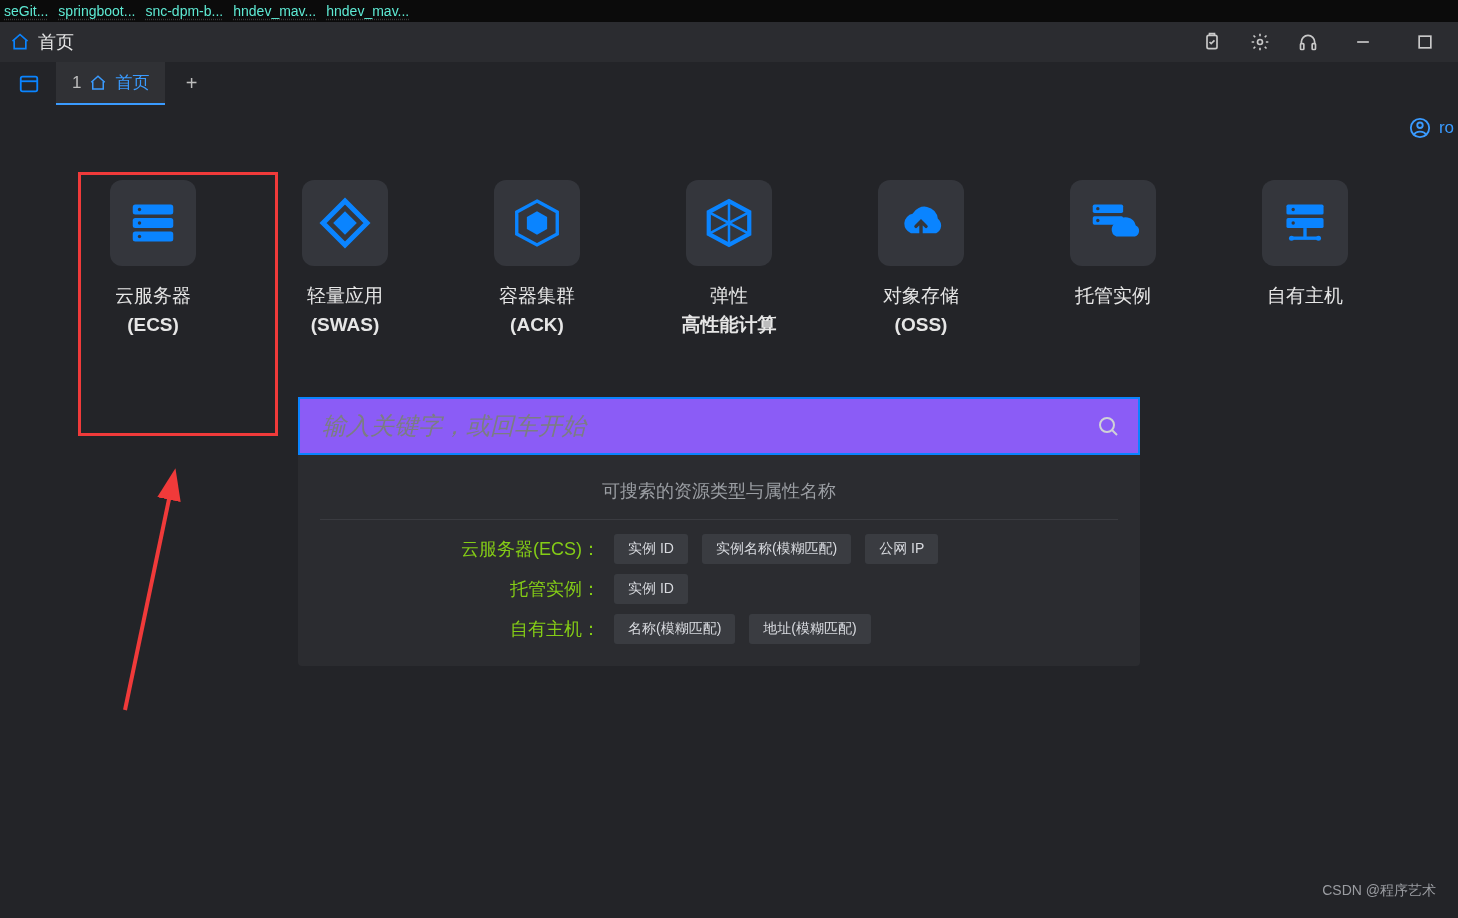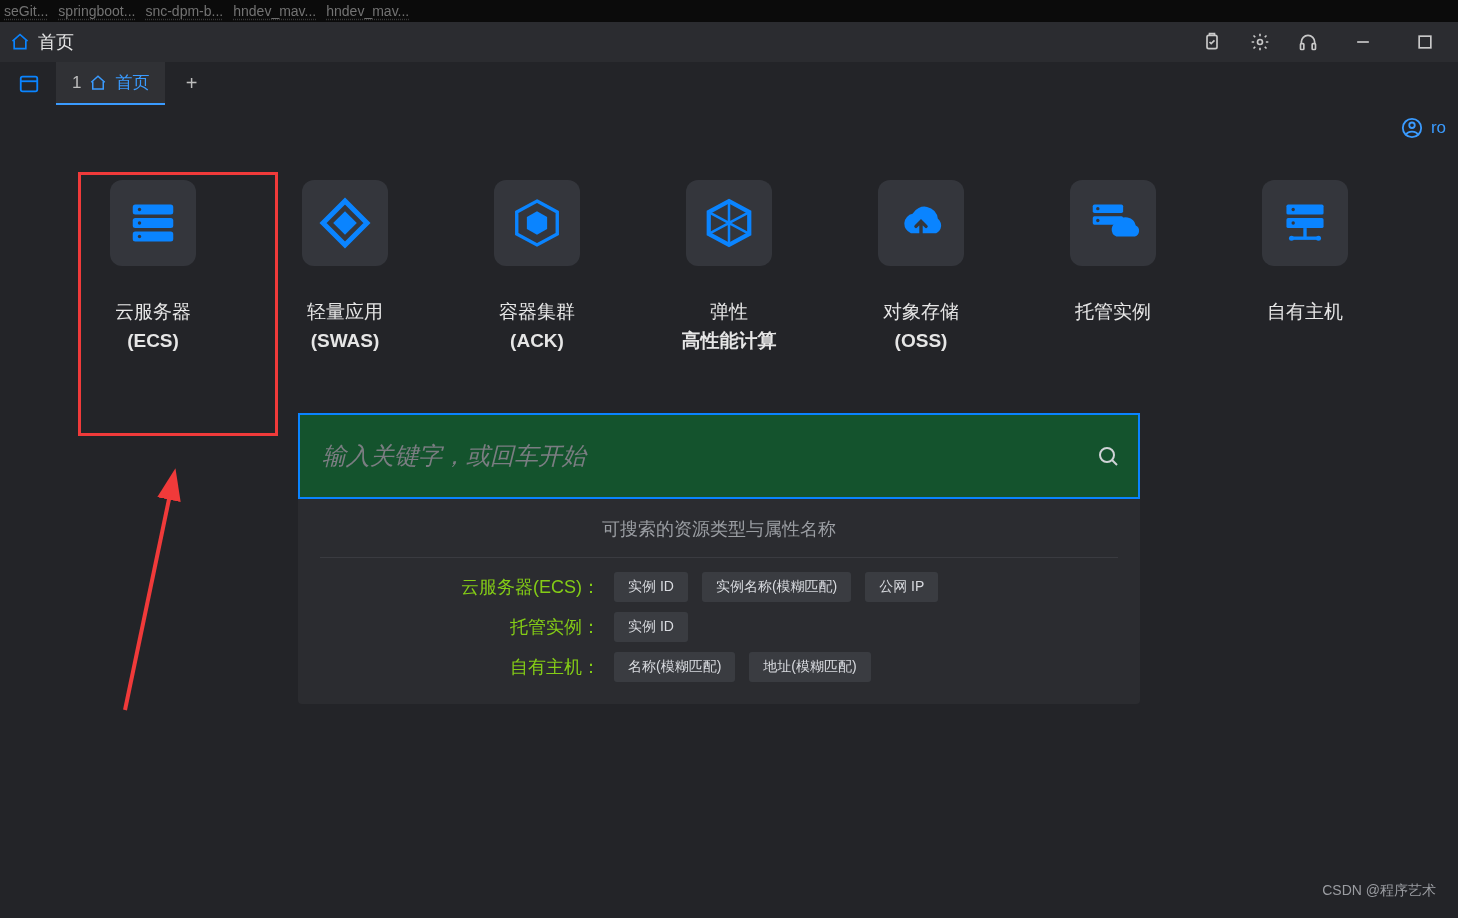--- a/index.html
+++ b/index.html
@@ -8,21 +8,21 @@
     background: #232428;
     font-family: "Microsoft YaHei", "PingFang SC", sans-serif;
     color: #e6e6e6;
     overflow: hidden;
     position: relative;
   }
   
   .top-black {
     height: 22px;
     background: #0b0b0b;
-    color: #737373;
+    color: #5eead4;
     font-size: 14px;
     display: flex;
     align-items: center;
     padding-left: 4px;
     gap: 10px;
     white-space: nowrap;
   }
   .top-black span { text-decoration: underline dotted rgba(255,255,255,0.2); text-underline-offset: 3px; }
 
   
@@ -71,41 +71,41 @@
   .tab-plus {
     width: 40px;
     display:flex; align-items:center; justify-content:center;
     color:#bdbdbd; font-size:20px;
   }
 
   
   .user-row {
     height: 44px;
     display:flex; align-items:center; justify-content:flex-end;
-    padding-right: 12px;
+    padding-right: 4px;
     color:#3a9bff;
     font-size:17px;
   }
   .user-row svg { width:22px; height:22px; stroke:#3a9bff; fill:none; stroke-width:2; margin-right:8px; }
 
   
   .main {
     position: relative;
     padding: 30px 36px 0 36px;
   }
   .tiles {
     display:flex;
     gap: 62px;
     align-items:flex-start;
     margin-left: 52px;
   }
   .tile {
     width: 130px;
     display:flex; flex-direction:column; align-items:center;
-    gap: 32px;
+    gap: 16px;
   }
   .tile .box {
     width: 86px; height: 86px;
     background: #34363c;
     border-radius: 12px;
     display:flex; align-items:center; justify-content:center;
   }
   .tile .box svg { width:54px; height:54px; }
   .tile .lbl { text-align:center; font-size:19px; line-height:1.5; color:#e6e6e6; white-space:nowrap; }
   .tile .lbl .line2 { display:block;font-weight:bold; }
@@ -128,38 +128,38 @@
   .panel {
     margin: 58px 0 0 262px;
     width: 842px;
     background: #2b2c30;
     border-radius: 4px;
     padding: 0 0 22px 0;
   }
   .search-box {
     margin: 0;
     border: 2px solid #0a84ff;
-    height: 86px;
+    height: 58px;
     display:flex; align-items:center;
     padding: 0 18px 0 22px;
-    background: #14532d;
+    background: #8b5cf6;
   }
   .search-box input {
     flex:1;
     background: transparent;
     border: none;
     outline: none;
     color: #e6e6e6;
     font-size: 24px;
     font-style: italic;
   }
   .search-box input::placeholder { color:#7b7d82; font-style:italic; }
   .search-icon { width:24px; height:24px; }
 
-  .panel-body { padding: 18px 22px 0 22px; }
+  .panel-body { padding: 24px 22px 0 22px; }
   .panel-title {
     text-align:center;
     color:#9b9ea3;
     font-size:18px;
     padding-bottom: 16px;
     border-bottom: 1px solid #3a3b40;
   }
   .rows { margin-top: 14px; display:flex; flex-direction:column; gap:10px; }
   .row { display:flex; align-items:center; gap:14px; }
   .row .key {

